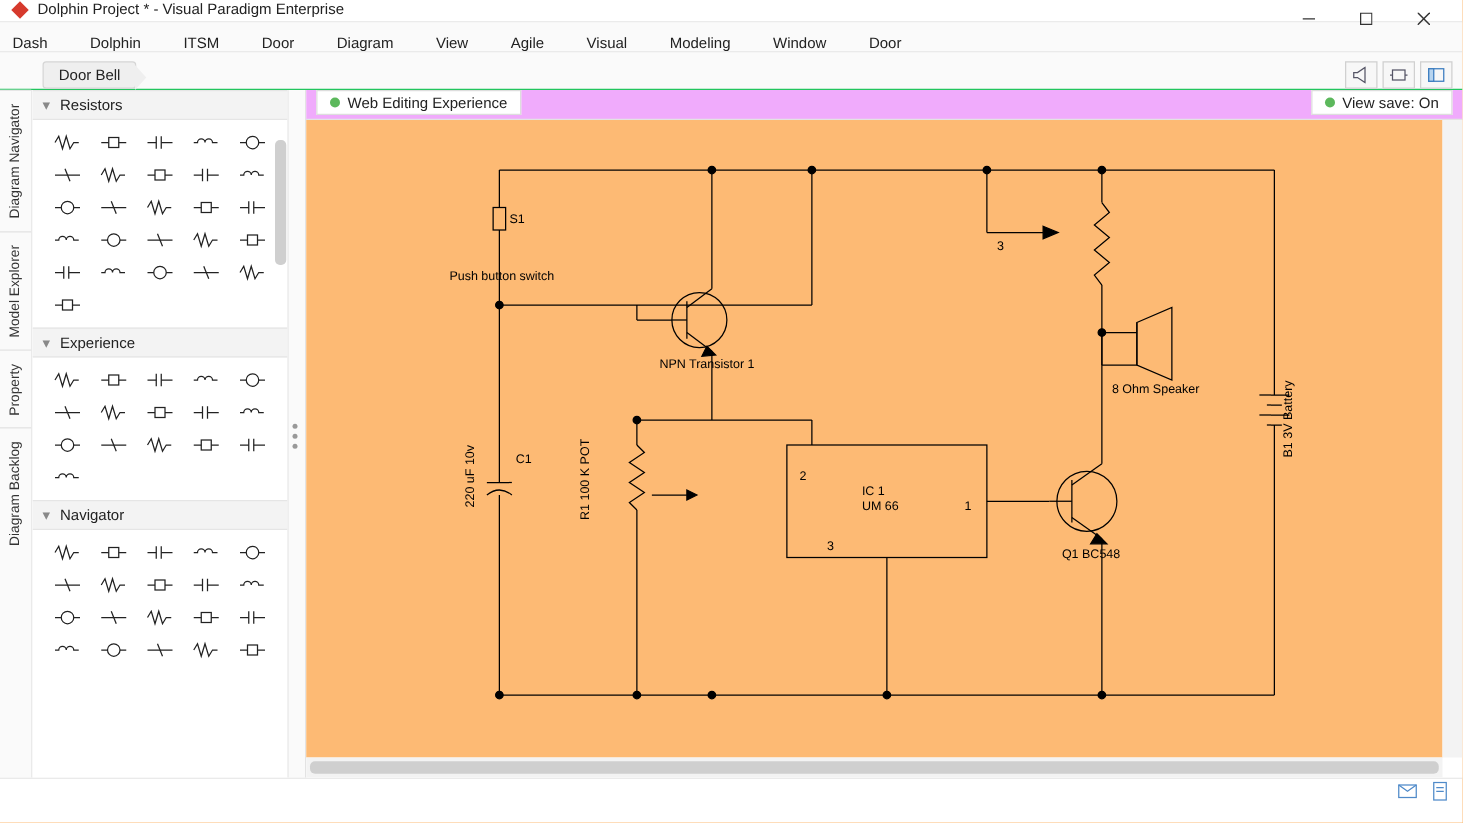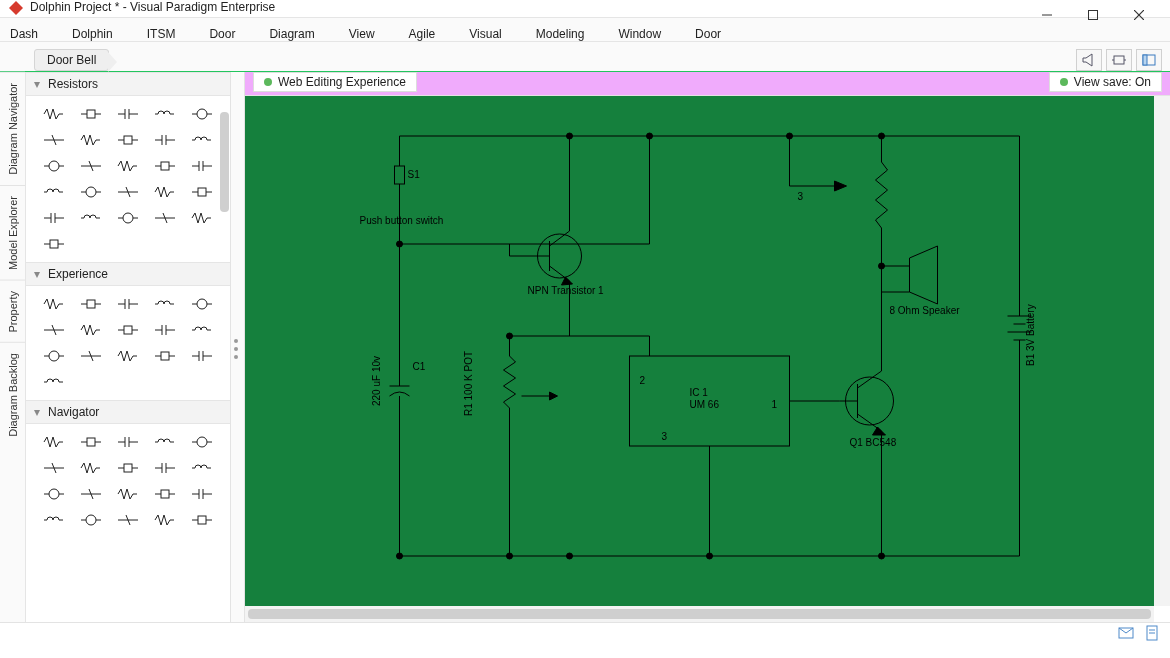--- a/index.html
+++ b/index.html
@@ -36,21 +36,21 @@
 .palette .scrollthumb { position:absolute; right:1px; top:40px; width:9px; height:100px; background:#cfcfcf; border-radius:4px; }
 .splitter { width:14px; background:#fafafa; border-right:1px solid #e3e3e3; position:relative; }
 .splitter::after { content:""; position:absolute; top:50%; left:3px; width:4px; height:4px; background:#999; border-radius:50%; box-shadow:0 -8px #999, 0 8px #999; }
 
 
 .canvaswrap { flex:1; position:relative; background:#fff; }
 .statusbar-top { height:24px; background:#f0abfc; border-bottom:1px solid #e3e3e3; display:flex; align-items:flex-start; padding:0 8px; }
 .pill { background:#fff; border:1px solid #ddd; padding:2px 10px; font-size:12px; display:flex; align-items:center; gap:6px; }
 .dot { width:8px; height:8px; border-radius:50%; background:#5cb85c; display:inline-block; }
 .statusbar-top .right { margin-left:auto; }
-.canvas { position:absolute; top:24px; left:0; right:16px; bottom:16px; background:#15803d; overflow:hidden; }
+.canvas { position:absolute; top:24px; left:0; right:16px; bottom:16px; background:#fdba74; overflow:hidden; }
 .canvas svg { width:100%; height:100%; }
 .scroll-v { position:absolute; top:24px; right:0; width:16px; bottom:16px; background:#f3f3f3; }
 .scroll-h { position:absolute; left:0; right:16px; bottom:0; height:16px; background:#f3f3f3; }
 .scroll-h .thumb { position:absolute; left:3px; top:3px; height:10px; right:3px; background:#cfcfcf; border-radius:4px; }
 
 
 .footer { height:24px; border-top:1px solid #e3e3e3; display:flex; align-items:center; padding:0 10px; justify-content:flex-end; gap:10px; }
 .footer svg { width:16px; height:16px; }
 
 text.lab { font-family: Arial, sans-serif; }

